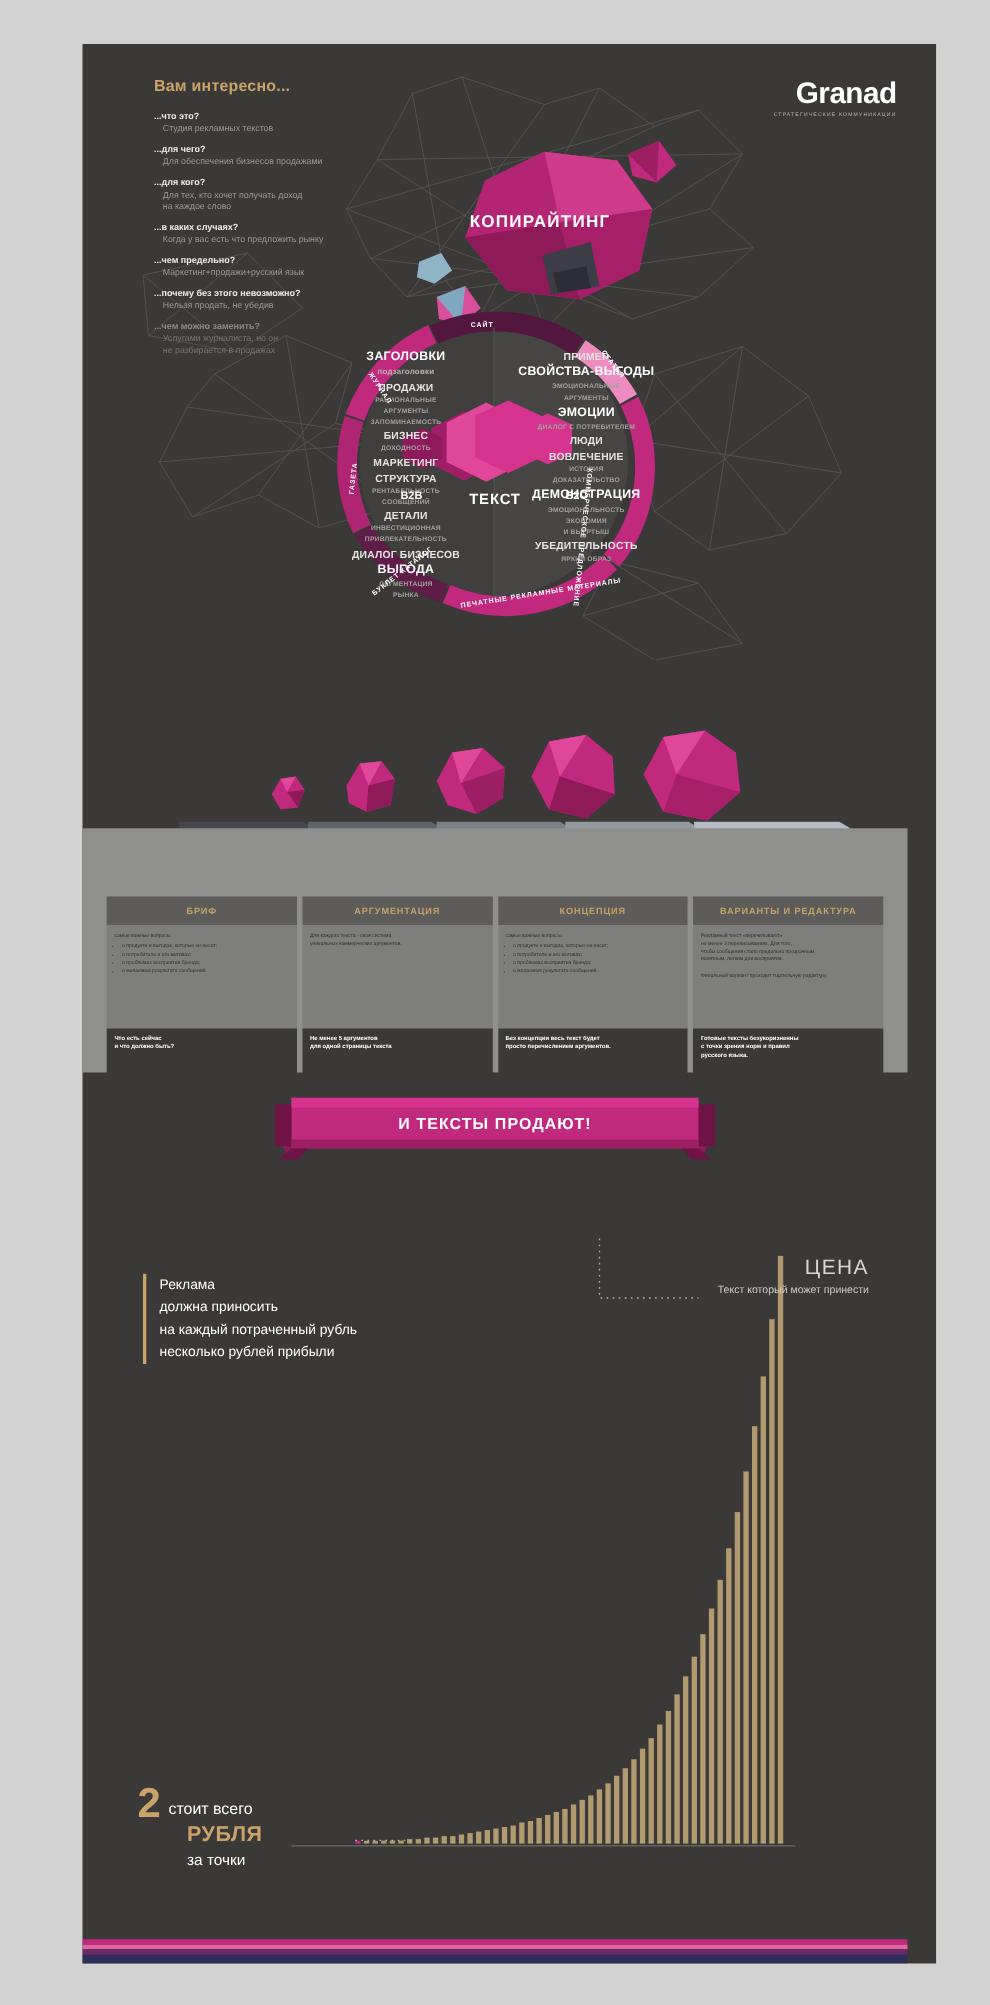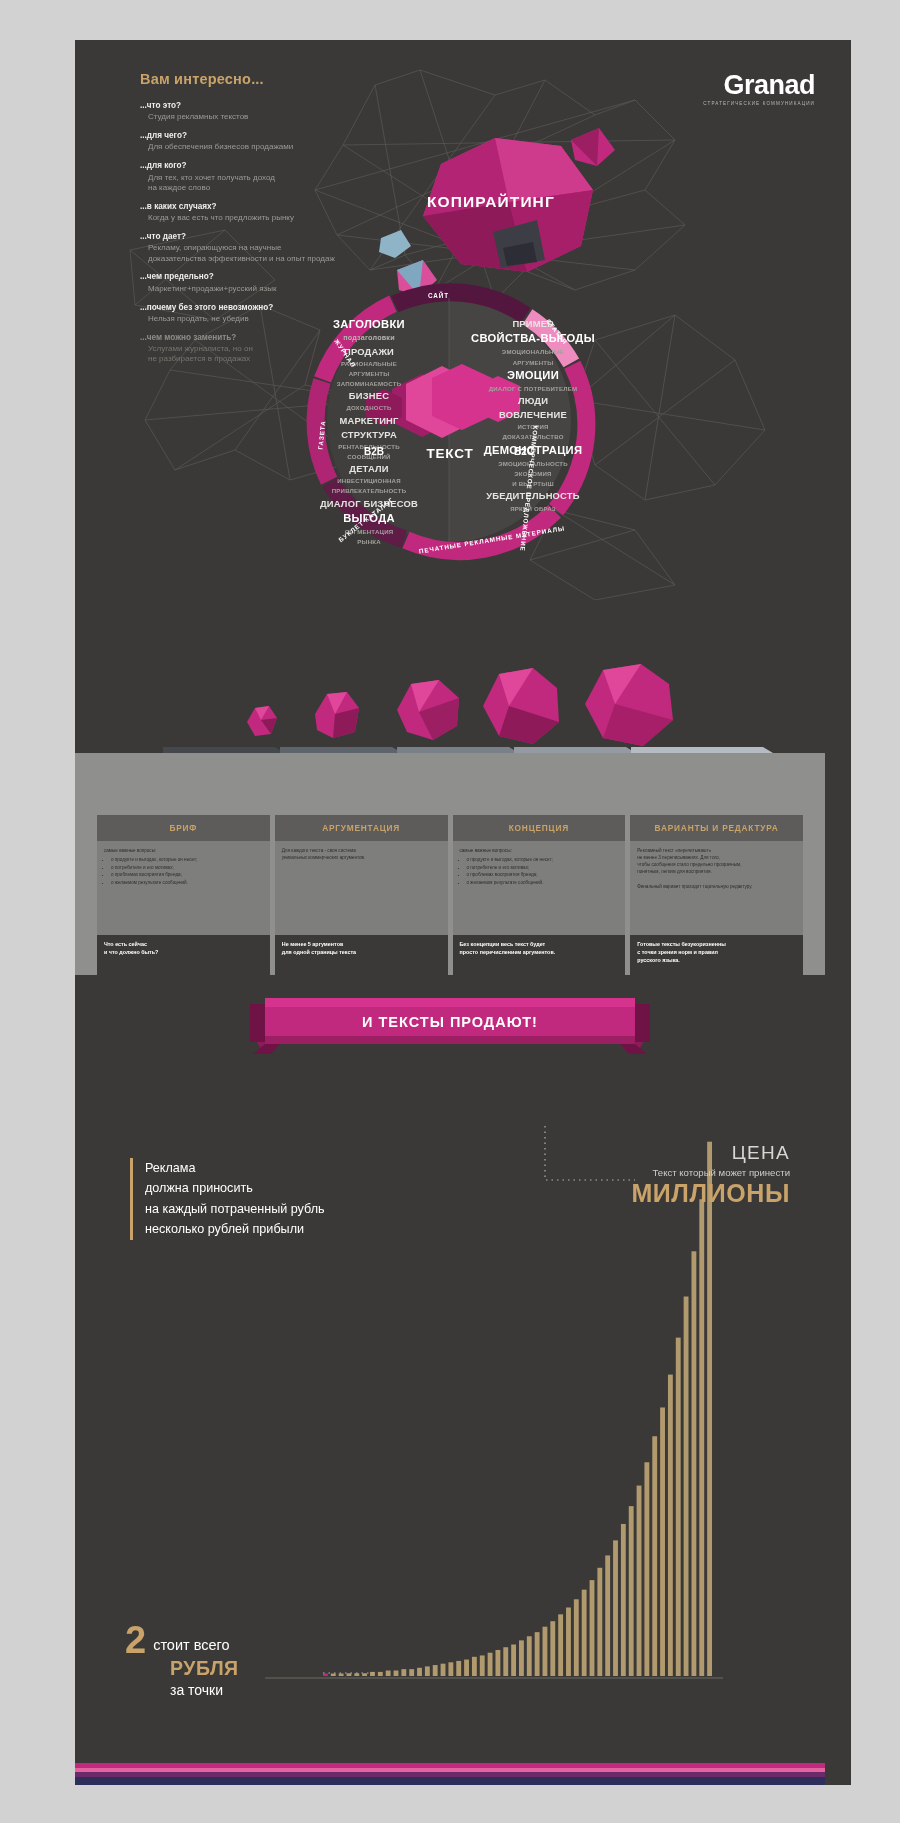--- a/index.html
+++ b/index.html
@@ -225,25 +225,20 @@
           <div class="a" style="white-space: pre-line;">Для обеспечения бизнесов продажами</div>
         </div>
         <div class="qitem">
           <div class="q">...для кого?</div>
           <div class="a" style="white-space: pre-line;">Для тех, кто хочет получать доход
 на каждое слово</div>
         </div>
         <div class="qitem">
           <div class="q">...в каких случаях?</div>
           <div class="a" style="white-space: pre-line;">Когда у вас есть что предложить рынку</div>
-        </div>
-        <div class="qitem">
-          <div class="q">...что дает?</div>
-          <div class="a" style="white-space: pre-line;">Рекламу, опирающуюся на научные
-доказательства эффективности и на опыт продаж</div>
         </div>
         <div class="qitem">
           <div class="q">...чем предельно?</div>
           <div class="a" style="white-space: pre-line;">Маркетинг+продажи+русский язык</div>
         </div>
         <div class="qitem">
           <div class="q">...почему без этого невозможно?</div>
           <div class="a" style="white-space: pre-line;">Нельзя продать, не убедив</div>
         </div>
         <div class="qitem dim">
@@ -541,21 +536,20 @@
       </svg>
 
       <div class="quote" style="white-space:pre-line;">Реклама
 должна приносить
 на каждый потраченный рубль
 несколько рублей прибыли</div>
 
       <div class="price-block">
         <div class="price-h">ЦЕНА</div>
         <div class="price-s">Текст который может принести</div>
-        <div class="price-b">МИЛЛИОНЫ</div>
       </div>
 
       <div class="cost-block">
         <div class="cost-row">
           <div class="cost-num">2</div>
           <div class="cost-r1">стоит всего</div>
         </div>
         <div class="cost-r2">РУБЛЯ</div>
         <div class="cost-r3">за точки</div>
       </div>

